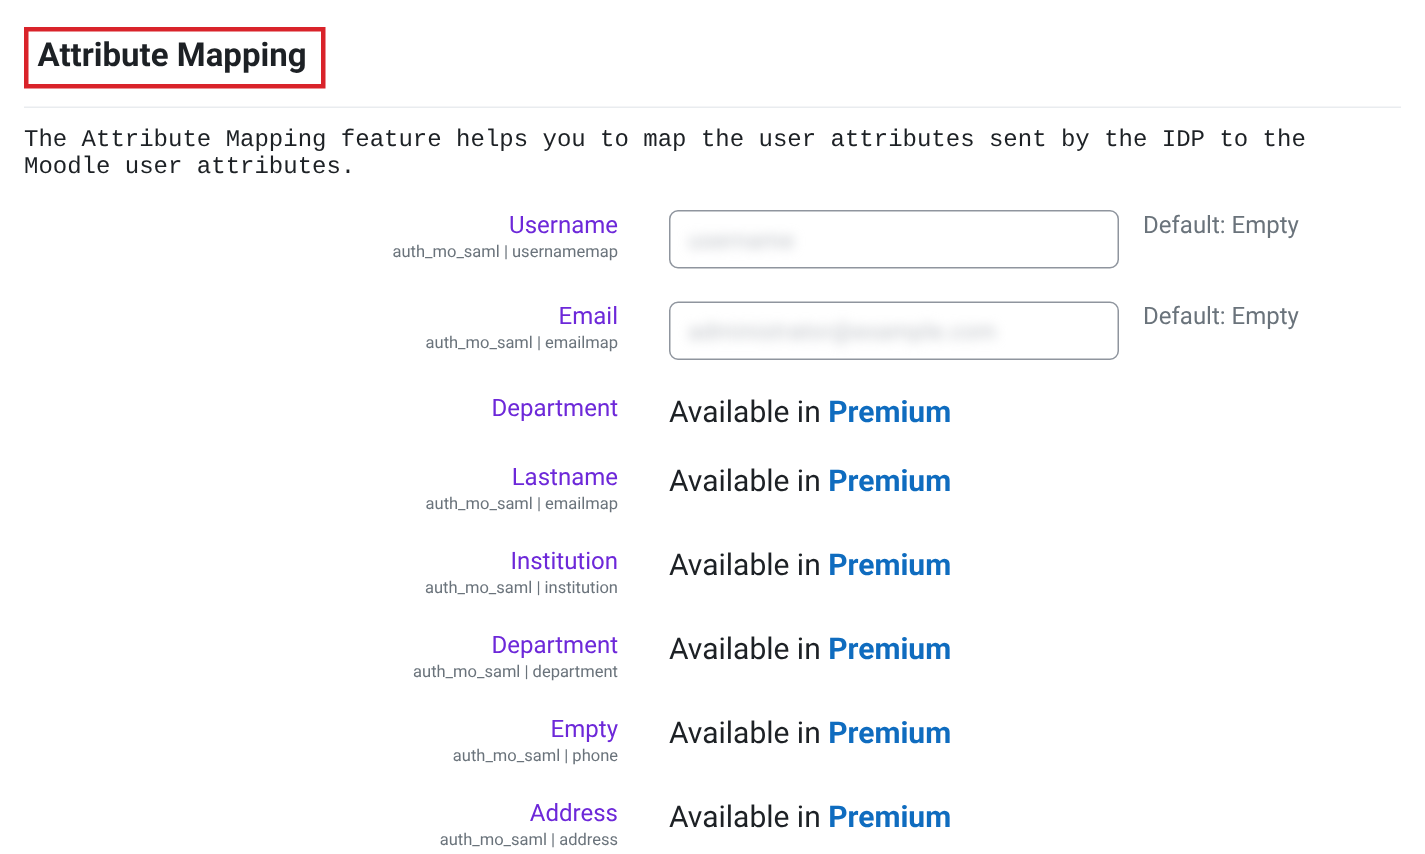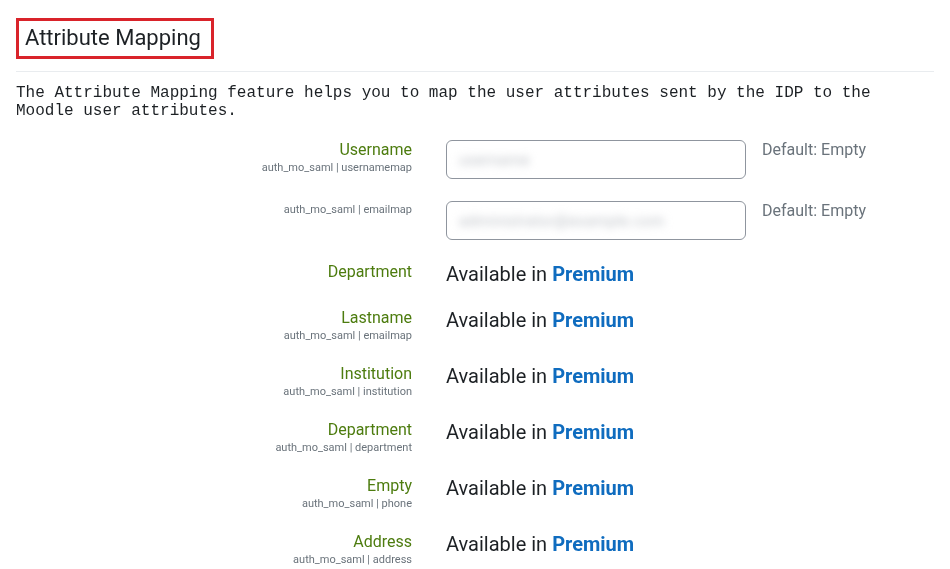--- a/index.html
+++ b/index.html
@@ -12,21 +12,21 @@
       width: 950px;
     }
     .section-title-wrap {
       display: inline-block;
       border: 3px solid #d9232a;
       padding: 4px 10px 6px 6px;
       margin-bottom: 12px;
     }
     .section-title {
       font-size: 22px;
-      font-weight: 400;
+      font-weight: 700;
       color: #1d2125;
     }
     .divider {
       border: none;
       border-top: 1px solid #e9ecef;
       margin: 0 0 12px 0;
     }
     .intro {
       font-size: 16px;
       color: #1d2125;
@@ -38,21 +38,21 @@
       align-items: flex-start;
       margin-bottom: 22px;
     }
     .label-col {
       width: 430px;
       text-align: right;
       padding-right: 34px;
     }
     .label-main {
       font-size: 16px;
-      color: #4d7c0f;
+      color: #6d28d9;
     }
     .label-sub {
       font-size: 11px;
       color: #6a737b;
       margin-top: 2px;
     }
     .value-col {
       display: flex;
       align-items: flex-start;
       flex: 1;
@@ -112,20 +112,21 @@
     <div class="text-input" style="display:flex;align-items:center;" placeholder="">
       <span class="blurred">username</span>
     </div>
     <span class="default-hint">Default: Empty</span>
   </div>
 </div>
 
 
 <div class="form-row">
   <div class="label-col">
+    <div class="label-main">Email</div>
     <div class="label-sub">auth_mo_saml | emailmap</div>
   </div>
   <div class="value-col">
     <div class="text-input" style="display:flex;align-items:center;" placeholder="">
       <span class="blurred">administrator@example.com</span>
     </div>
     <span class="default-hint">Default: Empty</span>
   </div>
 </div>
 

